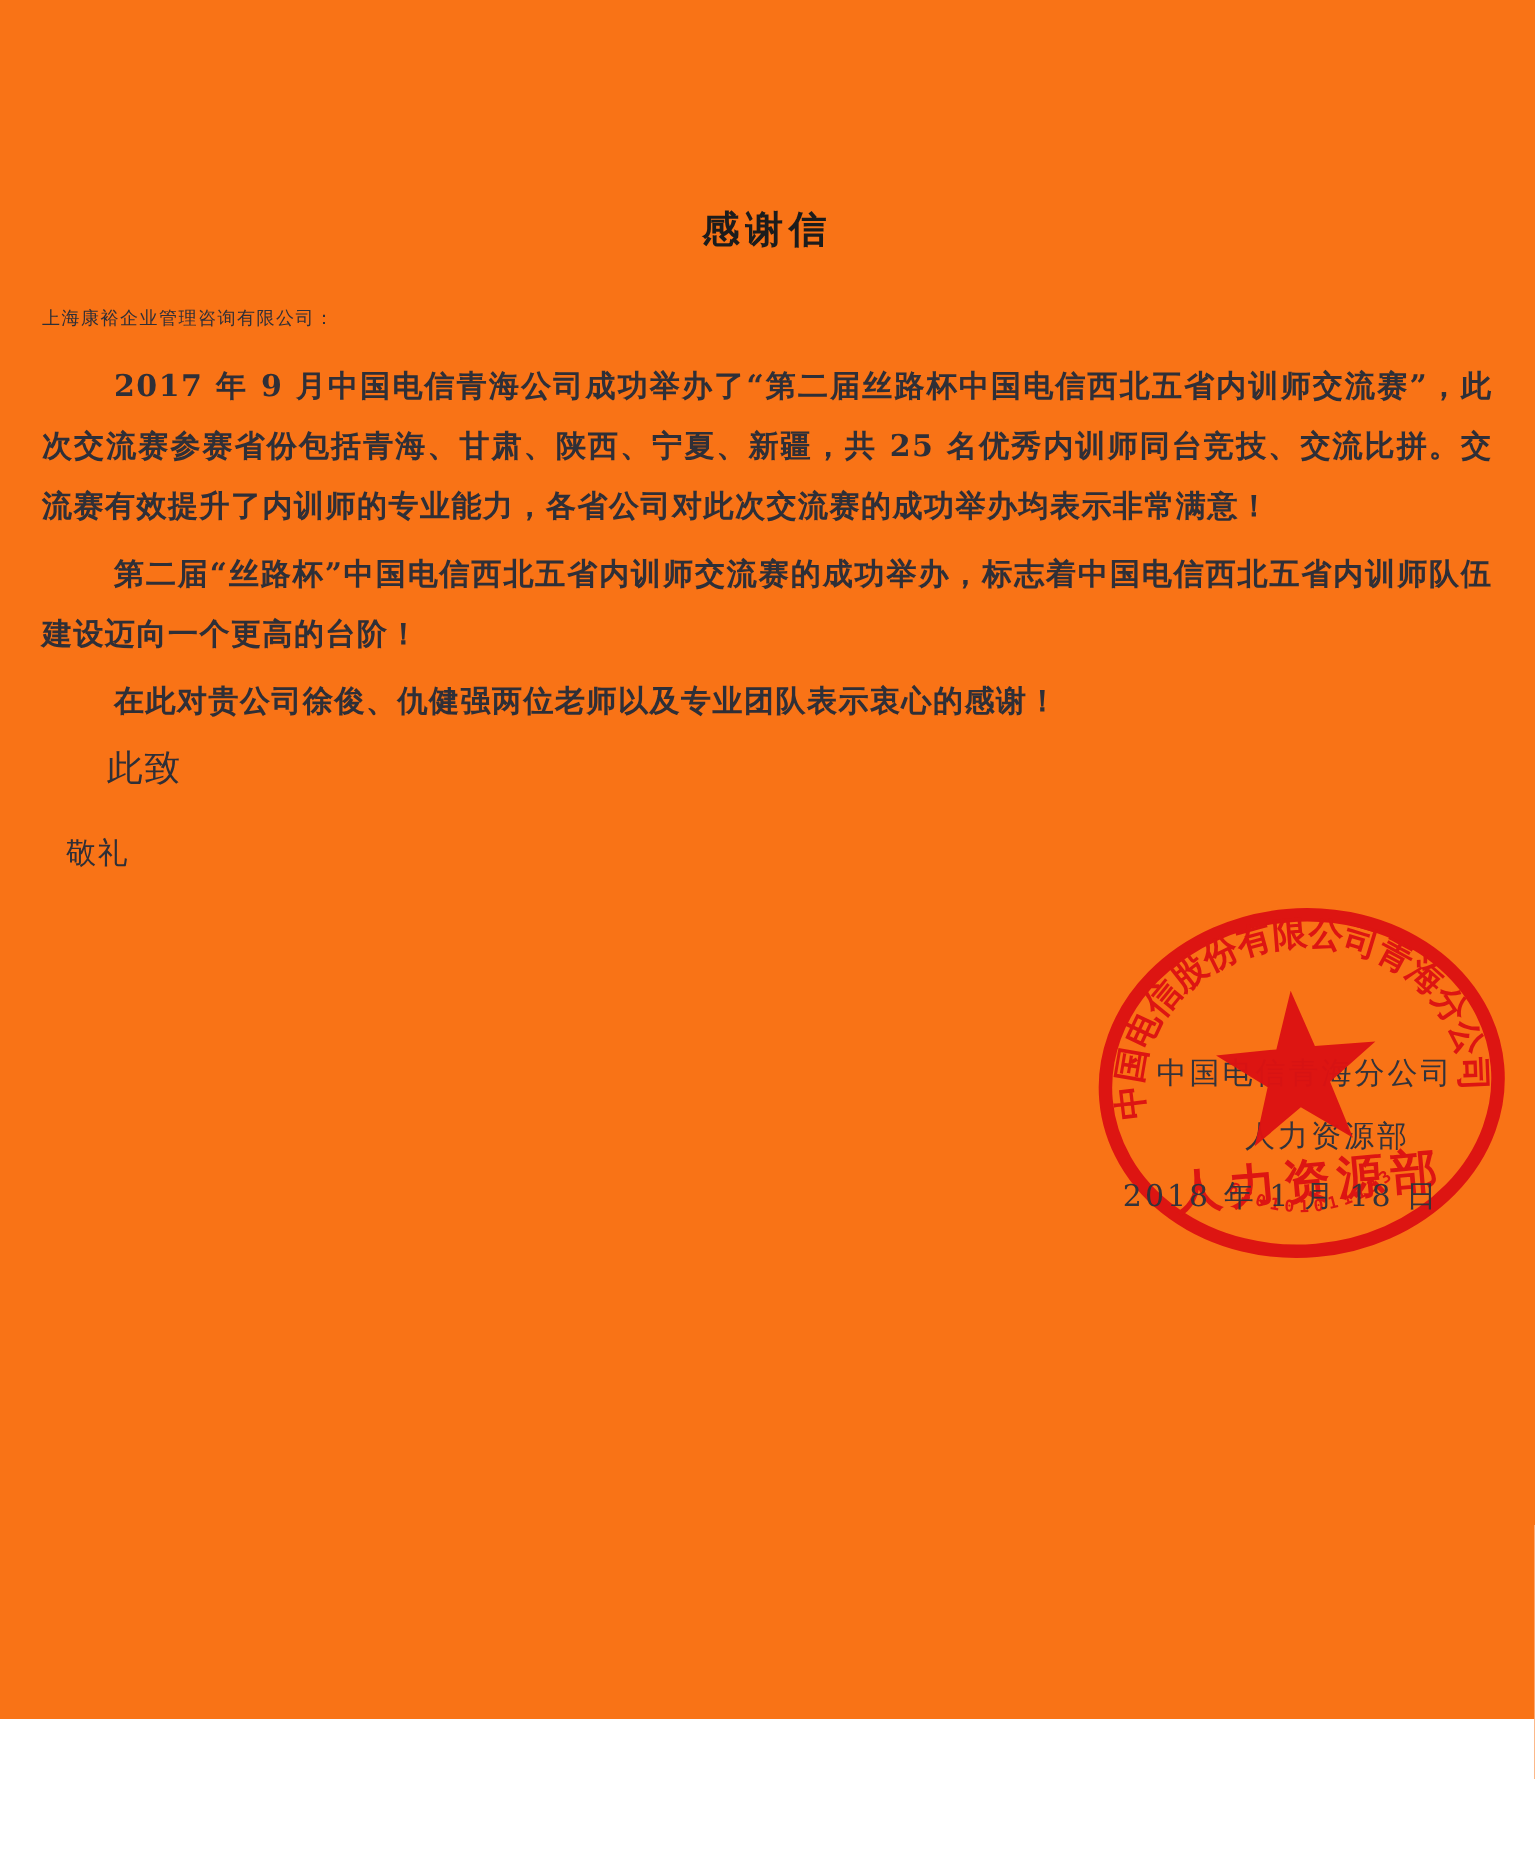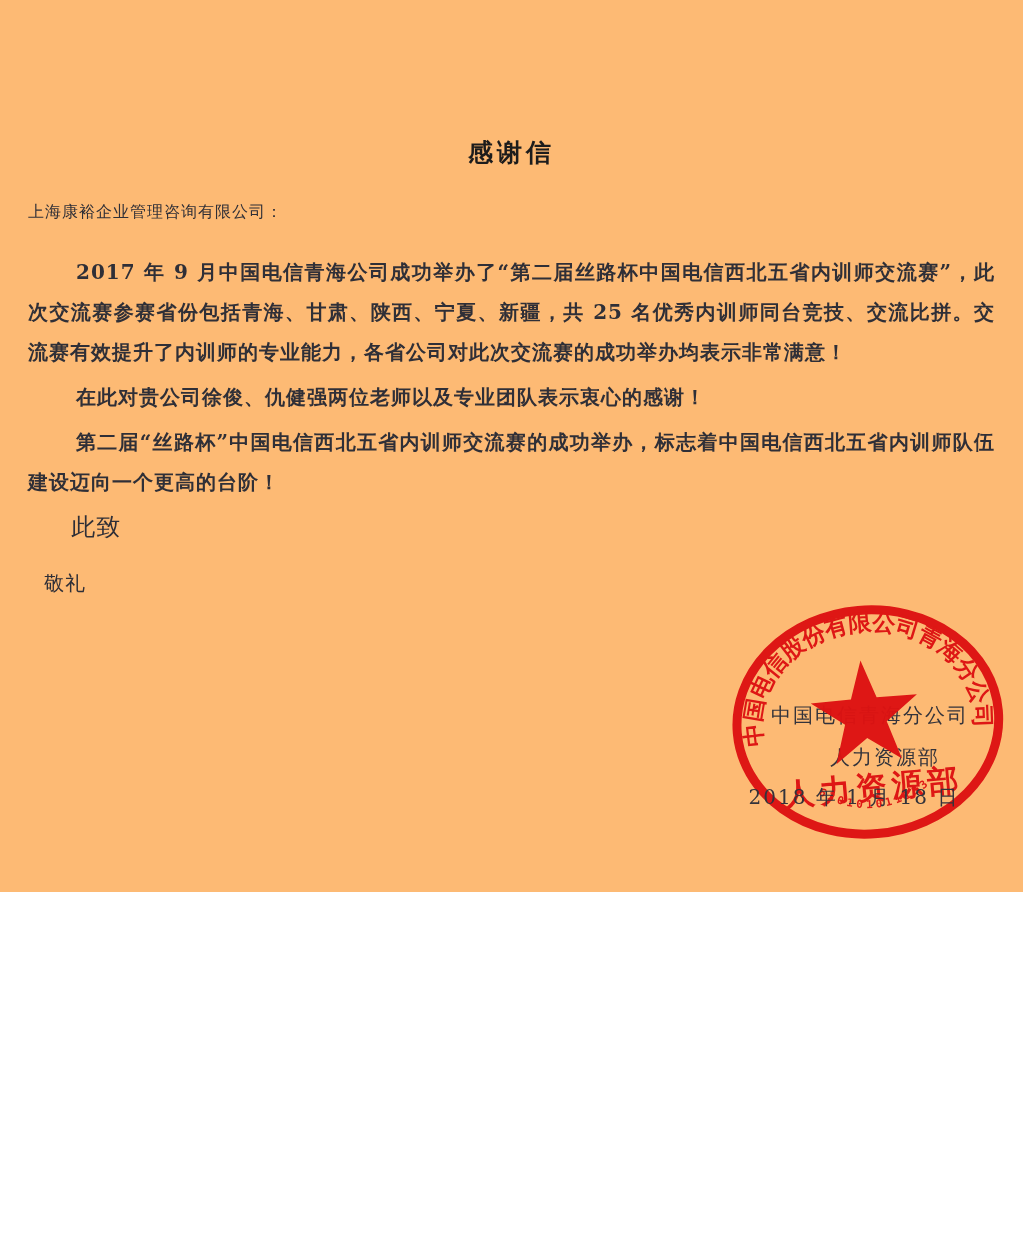--- a/index.html
+++ b/index.html
@@ -1,40 +1,40 @@
 <!DOCTYPE html>
 <html><head>
 <meta charset="utf-8">
 <style>
   html,body{margin:0;padding:0;}
   .page{
     position:relative;
-    width:1023px;height:892px;
-    background:#fdba74;
+    width:1023px;height:1146px;
+    background:#f97316;
     overflow:hidden;
     font-family:"DejaVu Serif","Liberation Serif",serif;
     color:#2f2f37;
   }
   .content{
     position:absolute;
     left:28px;right:28px;top:136px;
   }
   .doc-title{
     text-align:center;
     font-size:25px;
     font-weight:bold;
     letter-spacing:4px;
     color:#1c1c1c;
     margin:0 0 26px 0;
   }
   .salutation{
-    font-size:16px;
+    font-size:12px;
     letter-spacing:1px;
     line-height:34px;
-    margin:0 0 23px 0;
+    margin:0 0 8px 0;
   }
   .para{
     font-size:20px;
     letter-spacing:1px;
     line-height:40px;
     text-align:justify;
     text-indent:2.4em;
     margin:0 0 5px 0;
     font-weight:bold;
   }
@@ -73,22 +73,22 @@
 </style>
 </head>
 <body>
 
 <div class="page">
 
   <div class="content">
     <h1 class="doc-title">感谢信</h1>
     <p class="salutation">上海康裕企业管理咨询有限公司：</p>
     <p class="para">2017 年 9 月中国电信青海公司成功举办了“第二届丝路杯中国电信西北五省内训师交流赛”，此次交流赛参赛省份包括青海、甘肃、陕西、宁夏、新疆，共 25 名优秀内训师同台竞技、交流比拼。交流赛有效提升了内训师的专业能力，各省公司对此次交流赛的成功举办均表示非常满意！</p>
+    <p class="para">第二届“丝路杯”中国电信西北五省内训师交流赛的成功举办，标志着中国电信西北五省内训师队伍建设迈向一个更高的台阶！</p>
     <p class="para">在此对贵公司徐俊、仇健强两位老师以及专业团队表示衷心的感谢！</p>
-    <p class="para">第二届“丝路杯”中国电信西北五省内训师交流赛的成功举办，标志着中国电信西北五省内训师队伍建设迈向一个更高的台阶！</p>
     <p class="closing-1">此致</p>
     <p class="closing-2">敬礼</p>
   </div>
 
   <div class="sig-line sig-company">中国电信青海分公司</div>
   <div class="sig-line sig-dept">人力资源部</div>
   <div class="sig-line sig-date">2018 年 1 月 18 日</div>
 
   <svg class="stamp" viewBox="0 0 280 240" xmlns="http://www.w3.org/2000/svg">
     <defs>

